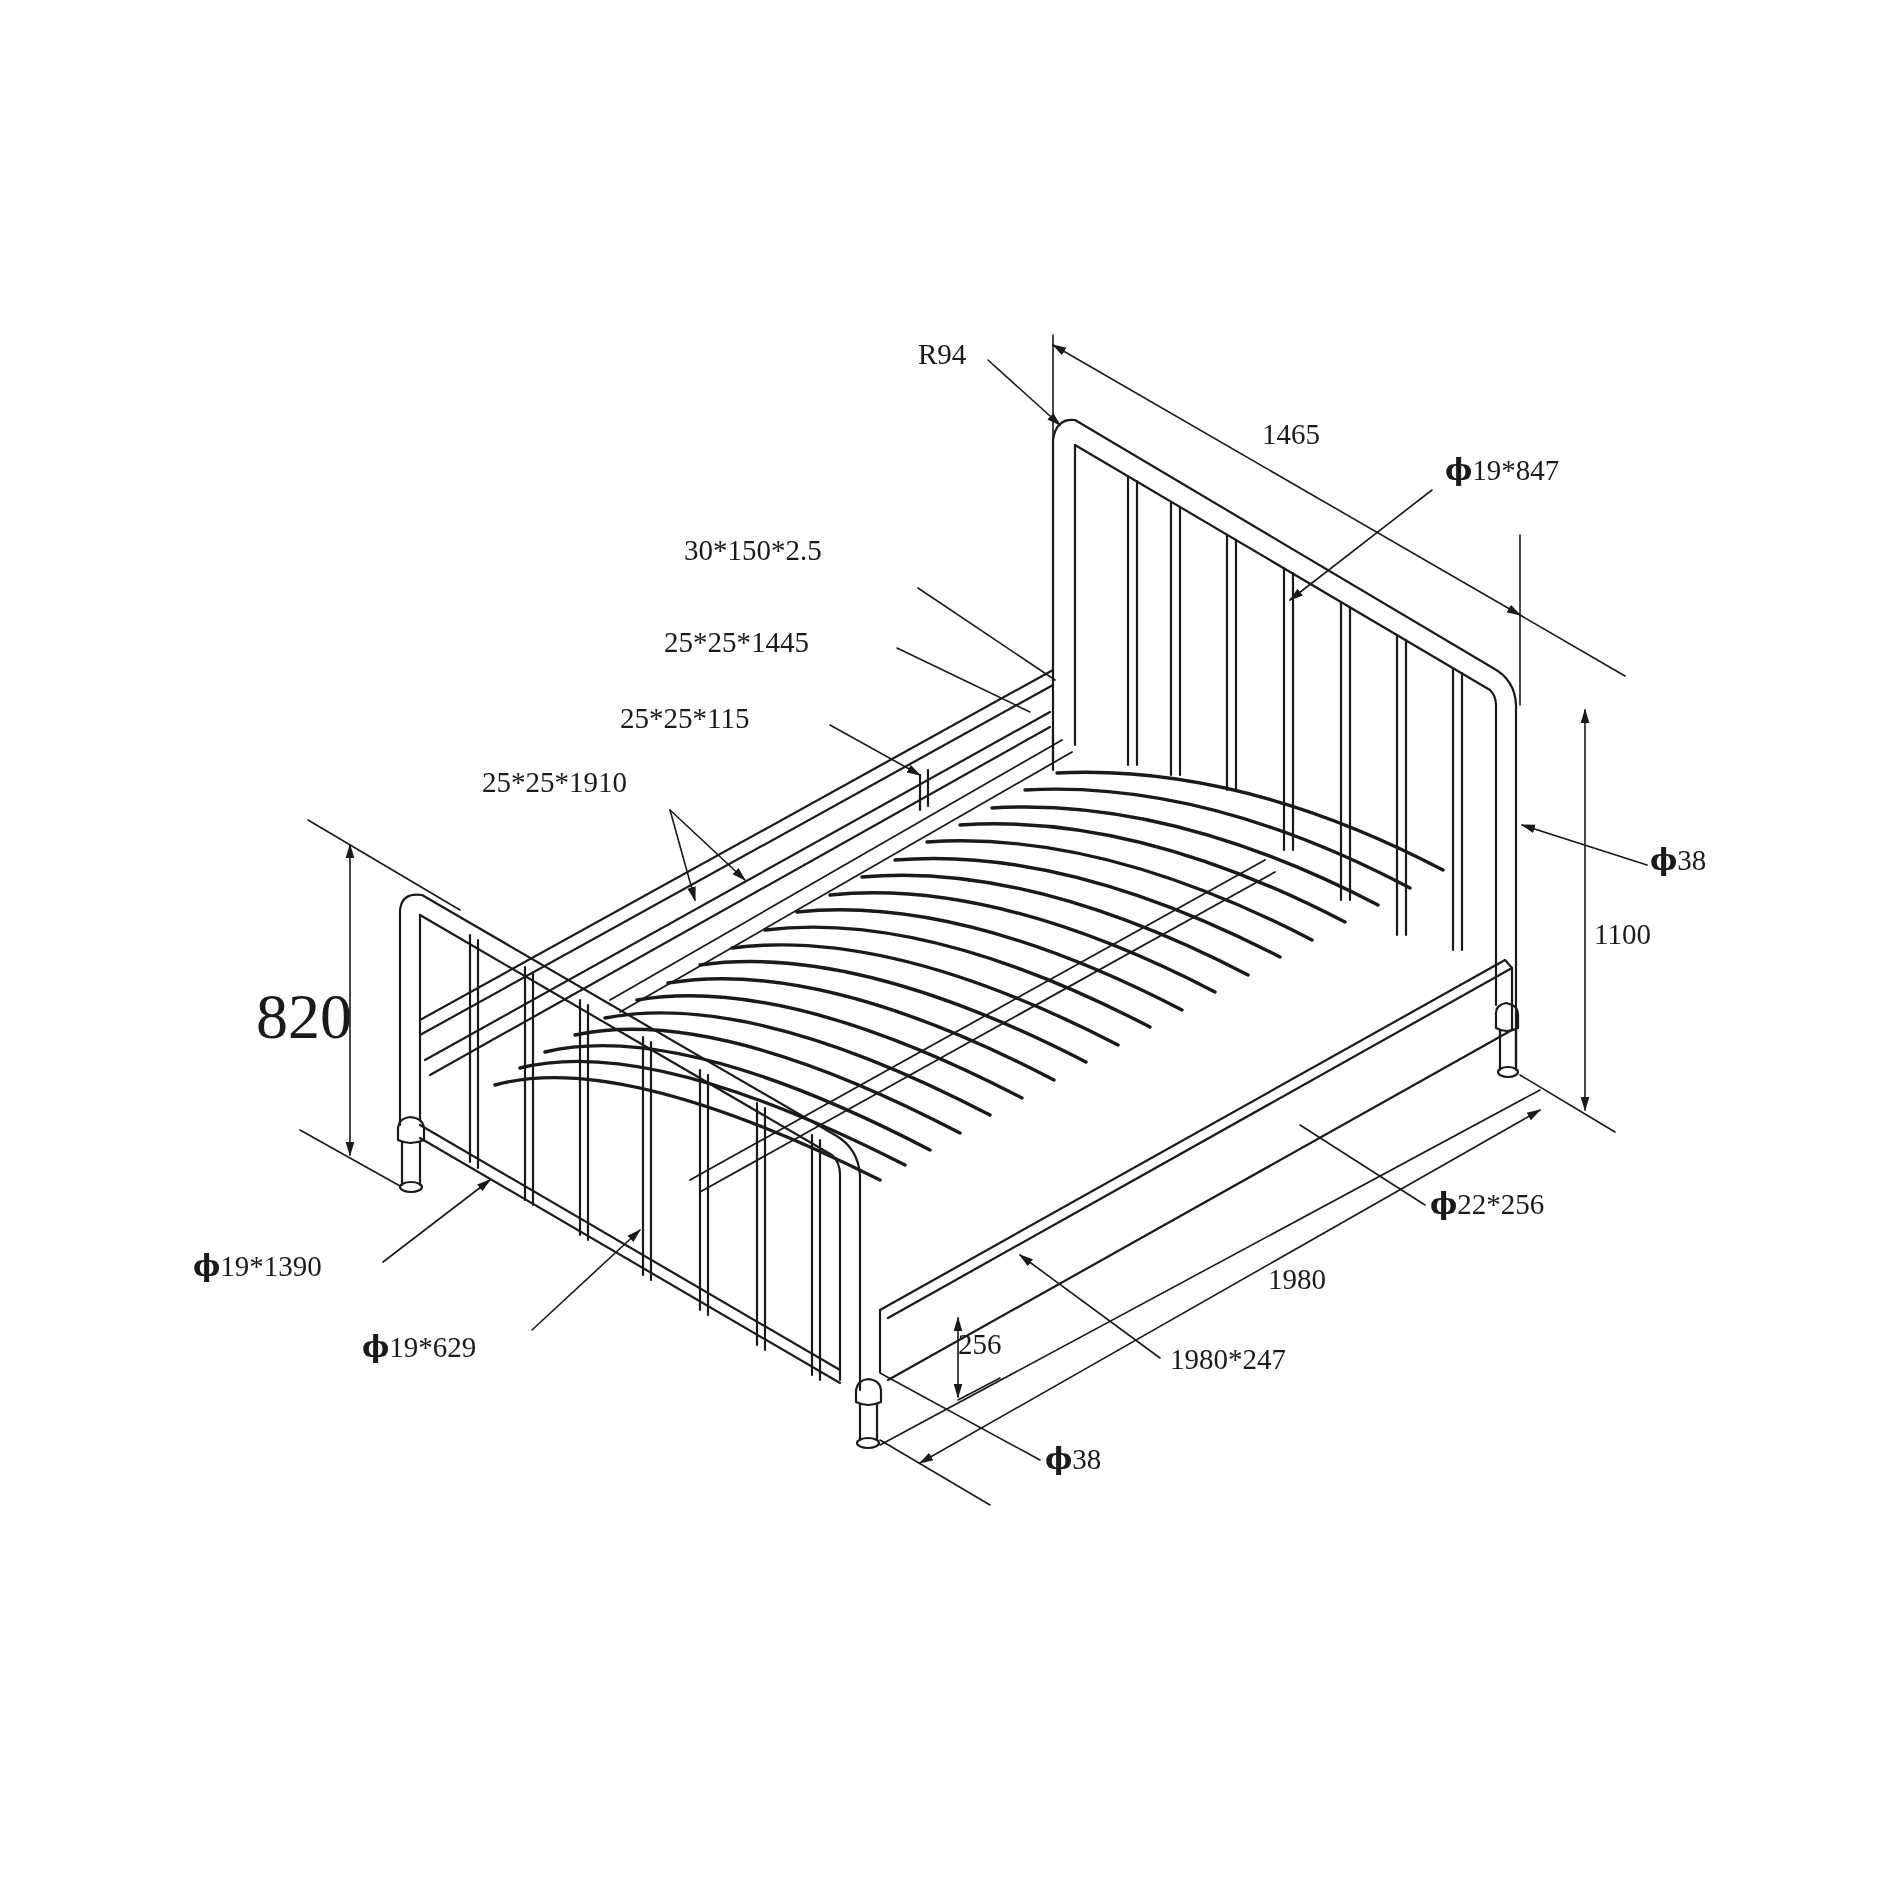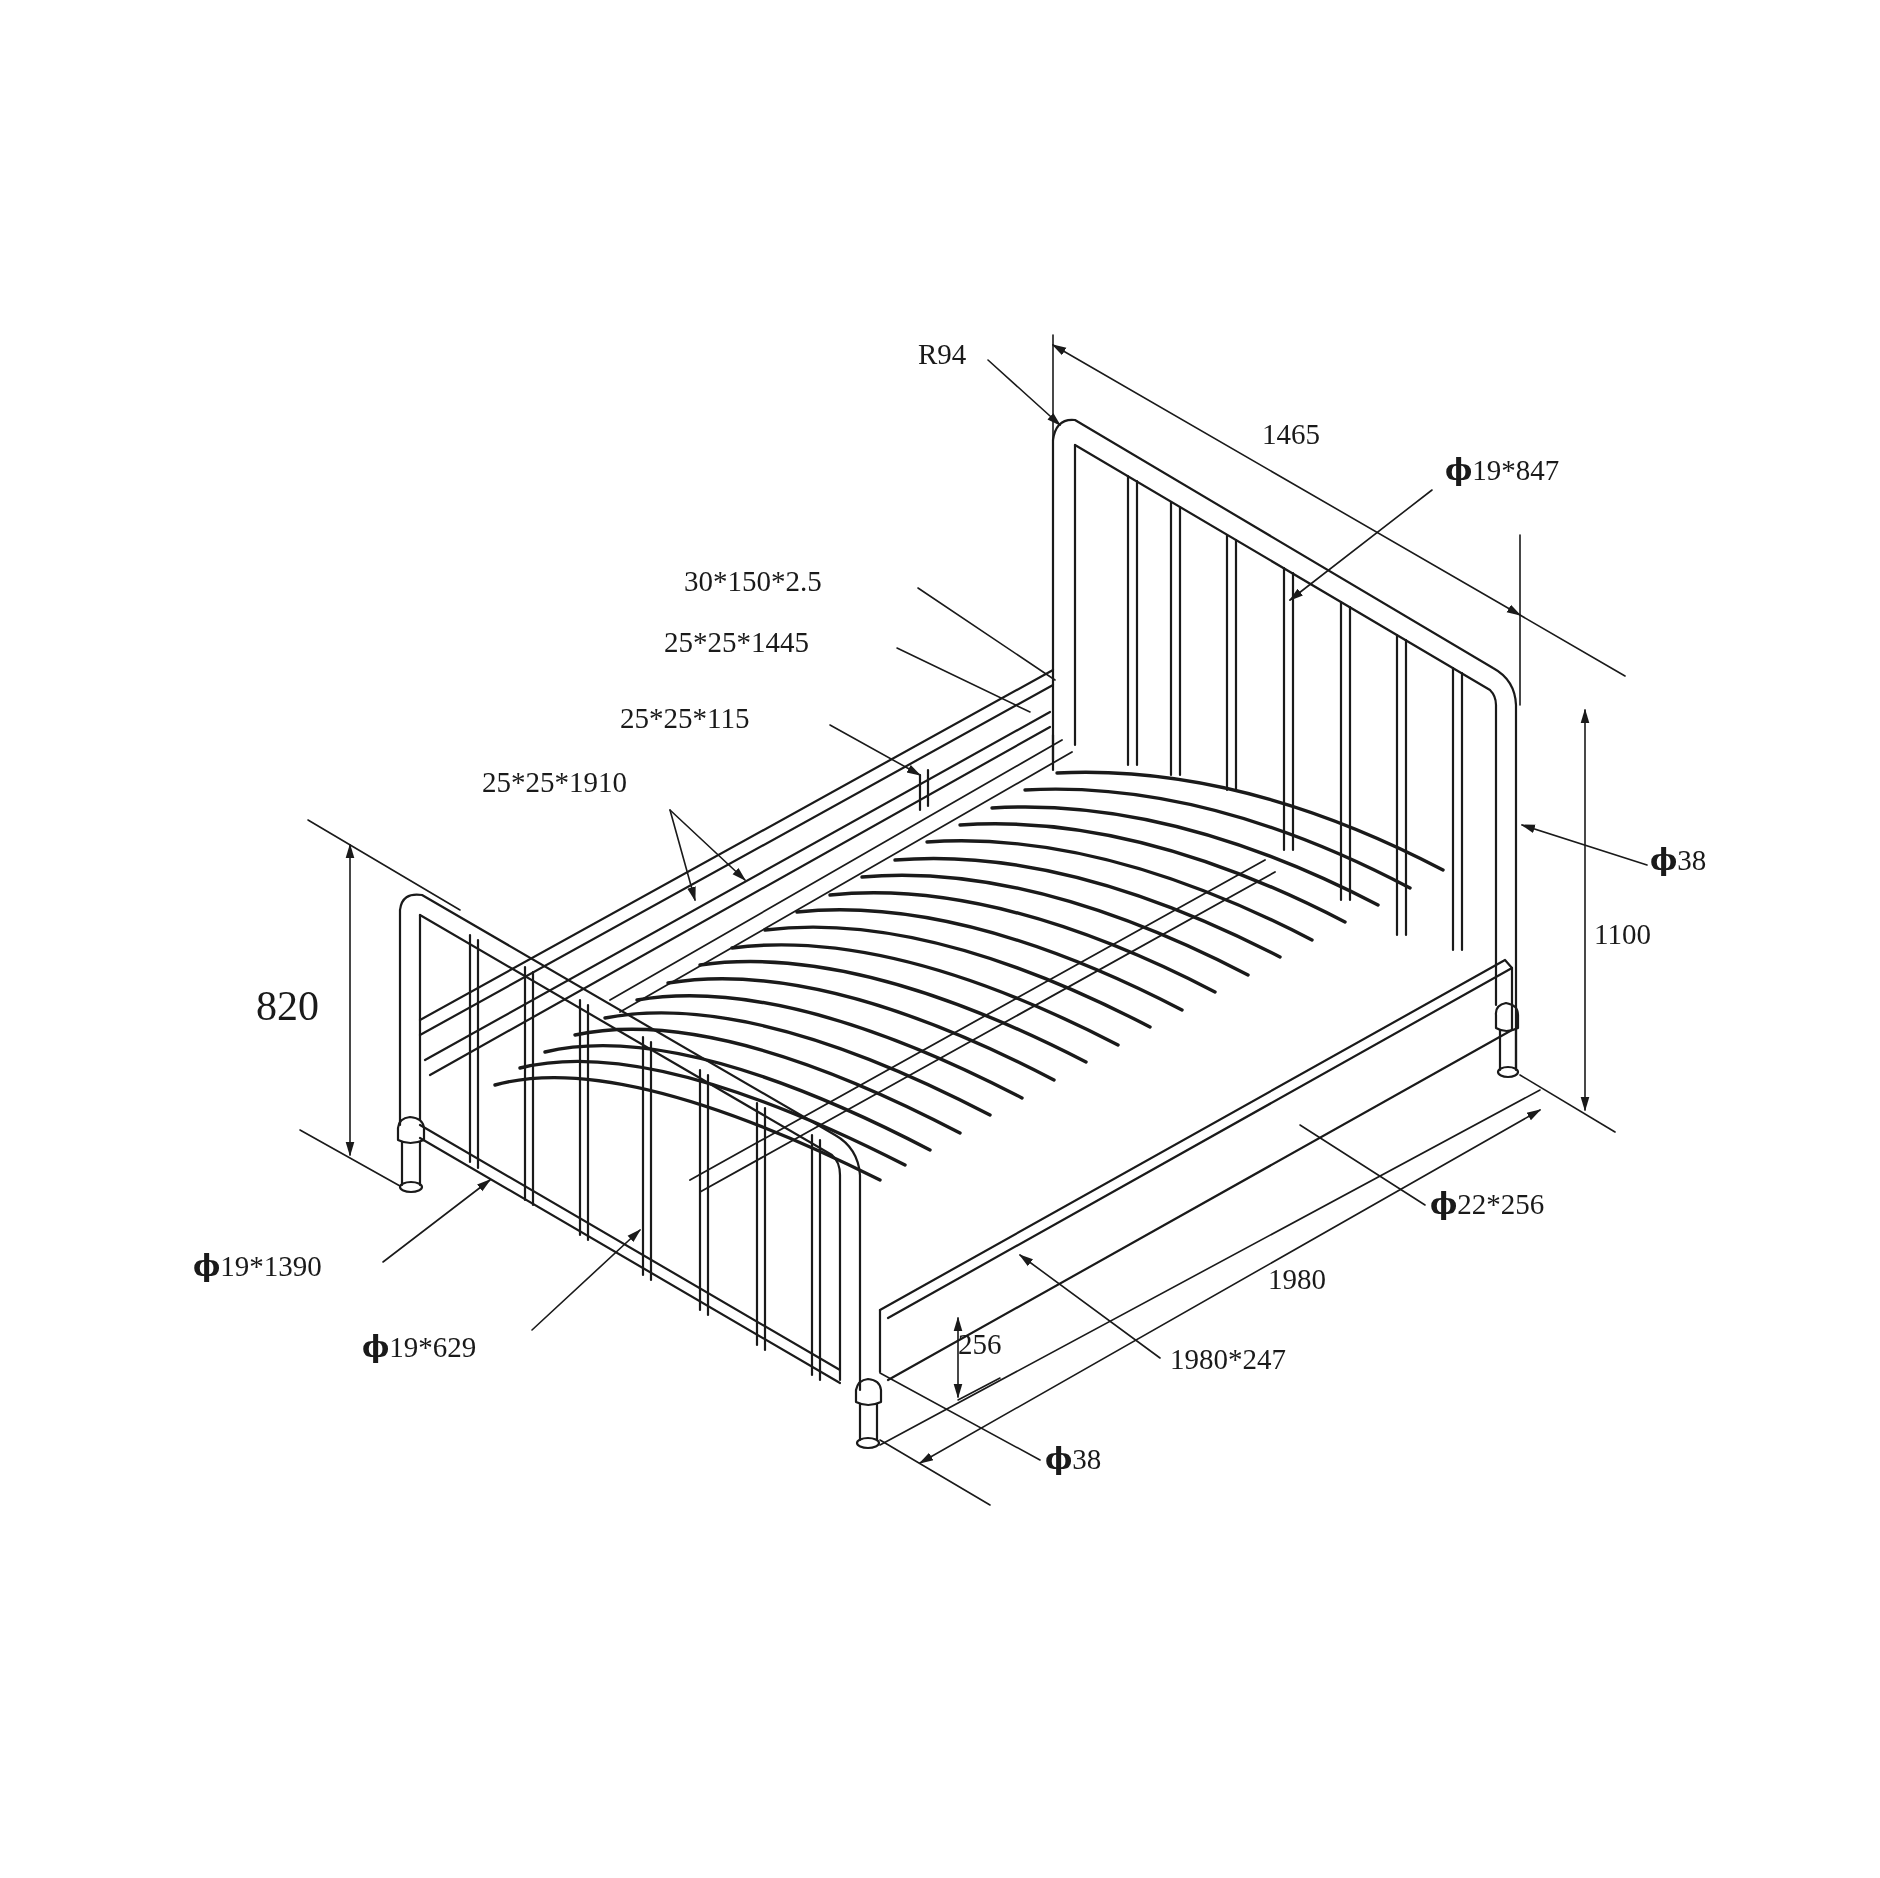--- a/index.html
+++ b/index.html
@@ -1,20 +1,20 @@
 <!DOCTYPE html>
 <html><head>
 <meta charset="utf-8">
 <style>
   html, body { margin: 0; padding: 0; background: #ffffff; }
   body { width: 1880px; height: 1878px; overflow: hidden; position: relative; }
   #drawing { position: absolute; left: 0; top: 0; width: 1880px; height: 1878px; }
   .lbl { position: absolute; font-family: "Liberation Serif", "DejaVu Serif", serif; color: #1a1a1a; white-space: nowrap; line-height: 1; }
   .lbl-sm { font-size: 29px; }
-  .lbl-lg { font-size: 42px; }
+  .lbl-lg { font-size: 64px; }
   .phi { font-weight: bold; font-family: "DejaVu Serif", serif; }
 </style>
 </head>
 <body>
 
 <svg id="drawing" viewBox="0 0 1880 1878" xmlns="http://www.w3.org/2000/svg">
   <defs>
     <marker id="arr" viewBox="0 0 10 10" refX="9" refY="5" markerWidth="9" markerHeight="9" orient="auto-start-reverse">
       <path d="M0,2 L10,5 L0,8 z" fill="#1a1a1a"></path>
     </marker>
@@ -184,21 +184,21 @@
       <polyline points="670,810 745,880" marker-end="url(#arr)"></polyline>
     </g>
   </g>
 </svg>
 
 <div class="lbl lbl-sm" style="left:918px;top:340px;">R94</div>
 <div class="lbl lbl-sm" style="left:1262px;top:420px;">1465</div>
 <div class="lbl lbl-sm" style="left:1445px;top:456px;">
   <span class="phi">ϕ</span><span>19*847</span>
 </div>
-<div class="lbl lbl-sm" style="left:684px;top:567px;">30*150*2.5</div>
+<div class="lbl lbl-sm" style="left:684px;top:536px;">30*150*2.5</div>
 <div class="lbl lbl-sm" style="left:664px;top:628px;">25*25*1445</div>
 <div class="lbl lbl-sm" style="left:620px;top:704px;">25*25*115</div>
 <div class="lbl lbl-sm" style="left:482px;top:768px;">25*25*1910</div>
 <div class="lbl lbl-sm" style="left:1650px;top:846px;">
   <span class="phi">ϕ</span><span>38</span>
 </div>
 <div class="lbl lbl-sm" style="left:1594px;top:920px;">1100</div>
 <div class="lbl lbl-lg" style="left:256px;top:985px;">820</div>
 <div class="lbl lbl-sm" style="left:1430px;top:1190px;">
   <span class="phi">ϕ</span><span>22*256</span>

